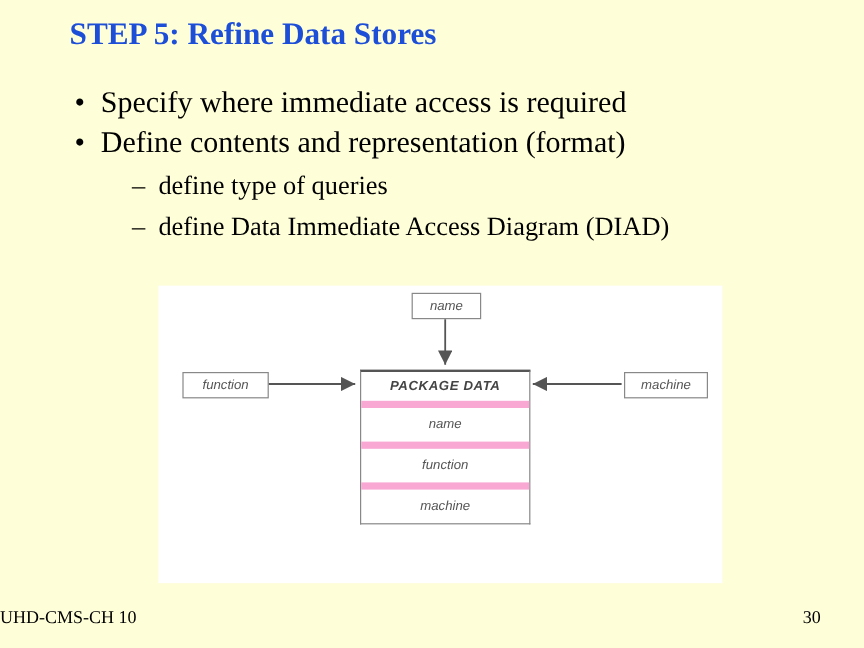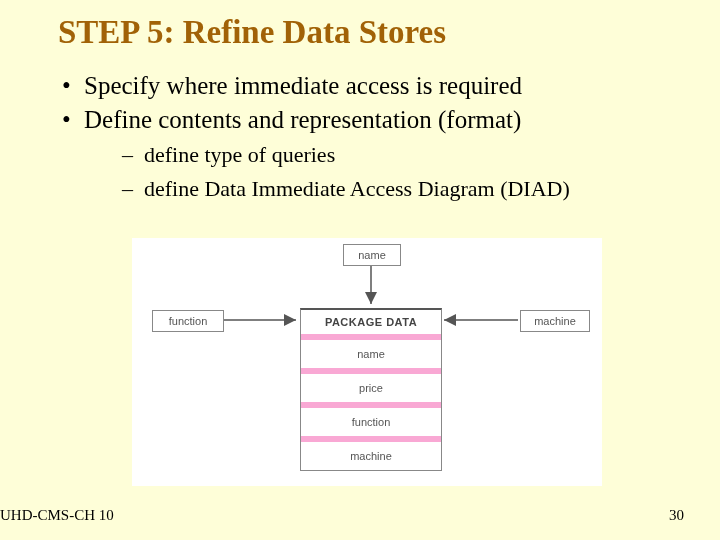--- a/index.html
+++ b/index.html
@@ -15,55 +15,56 @@
   .slide {
     position: relative;
     width: 720px;
     height: 540px;
     box-sizing: border-box;
   }
   .title {
     position: absolute;
     top: 14px;
     left: 58px;
-    font-size: 33px;
+    font-size: 26px;
     font-weight: bold;
-    color: #a16207;
+    color: #1d4ed8;
   }
   .bullets {
     position: absolute;
     top: 72px;
     left: 62px;
     right: 40px;
     font-size: 25px;
   }
   .b1 {
     margin-bottom: 6px;
   }
   .bullet-dot {
     display: inline-block;
     width: 22px;
     vertical-align: top;
   }
   .sub {
-    margin-left: 60px;
+    margin-left: 48px;
     font-size: 22px;
     margin-top: 8px;
   }
   .sub-dash {
     display: inline-block;
     width: 22px;
   }
   .diagram {
     position: absolute;
     top: 238px;
     left: 132px;
     width: 470px;
     height: 248px;
     background: #fff;
+    font-style: italic;
   }
   .footer-center {
     position: absolute;
     bottom: 16px;
     left: 0;
     right: 0;
     text-align: left;
     font-size: 15px;
   }
   .footer-right {
@@ -146,21 +147,20 @@
 
     <div class="dbox" style="left:211px; top:6px; width:56px; height:20px;">name</div>
 
     <div class="dbox" style="left:20px; top:72px; width:70px; height:20px;">function</div>
 
     <div class="dbox" style="left:388px; top:72px; width:68px; height:20px;">machine</div>
 
     <div class="dstack">
       <div class="drow head">PACKAGE DATA</div>
       <div class="drow">name</div>
-      <div class="drow">price</div>
       <div class="drow">function</div>
       <div class="drow">machine</div>
     </div>
 
     <svg class="arrows">
       <defs>
         <marker id="ah" markerWidth="10" markerHeight="8" refX="8" refY="4" orient="auto">
           <path d="M0,0 L8,4 L0,8 Z" fill="#555"></path>
         </marker>
       </defs>

